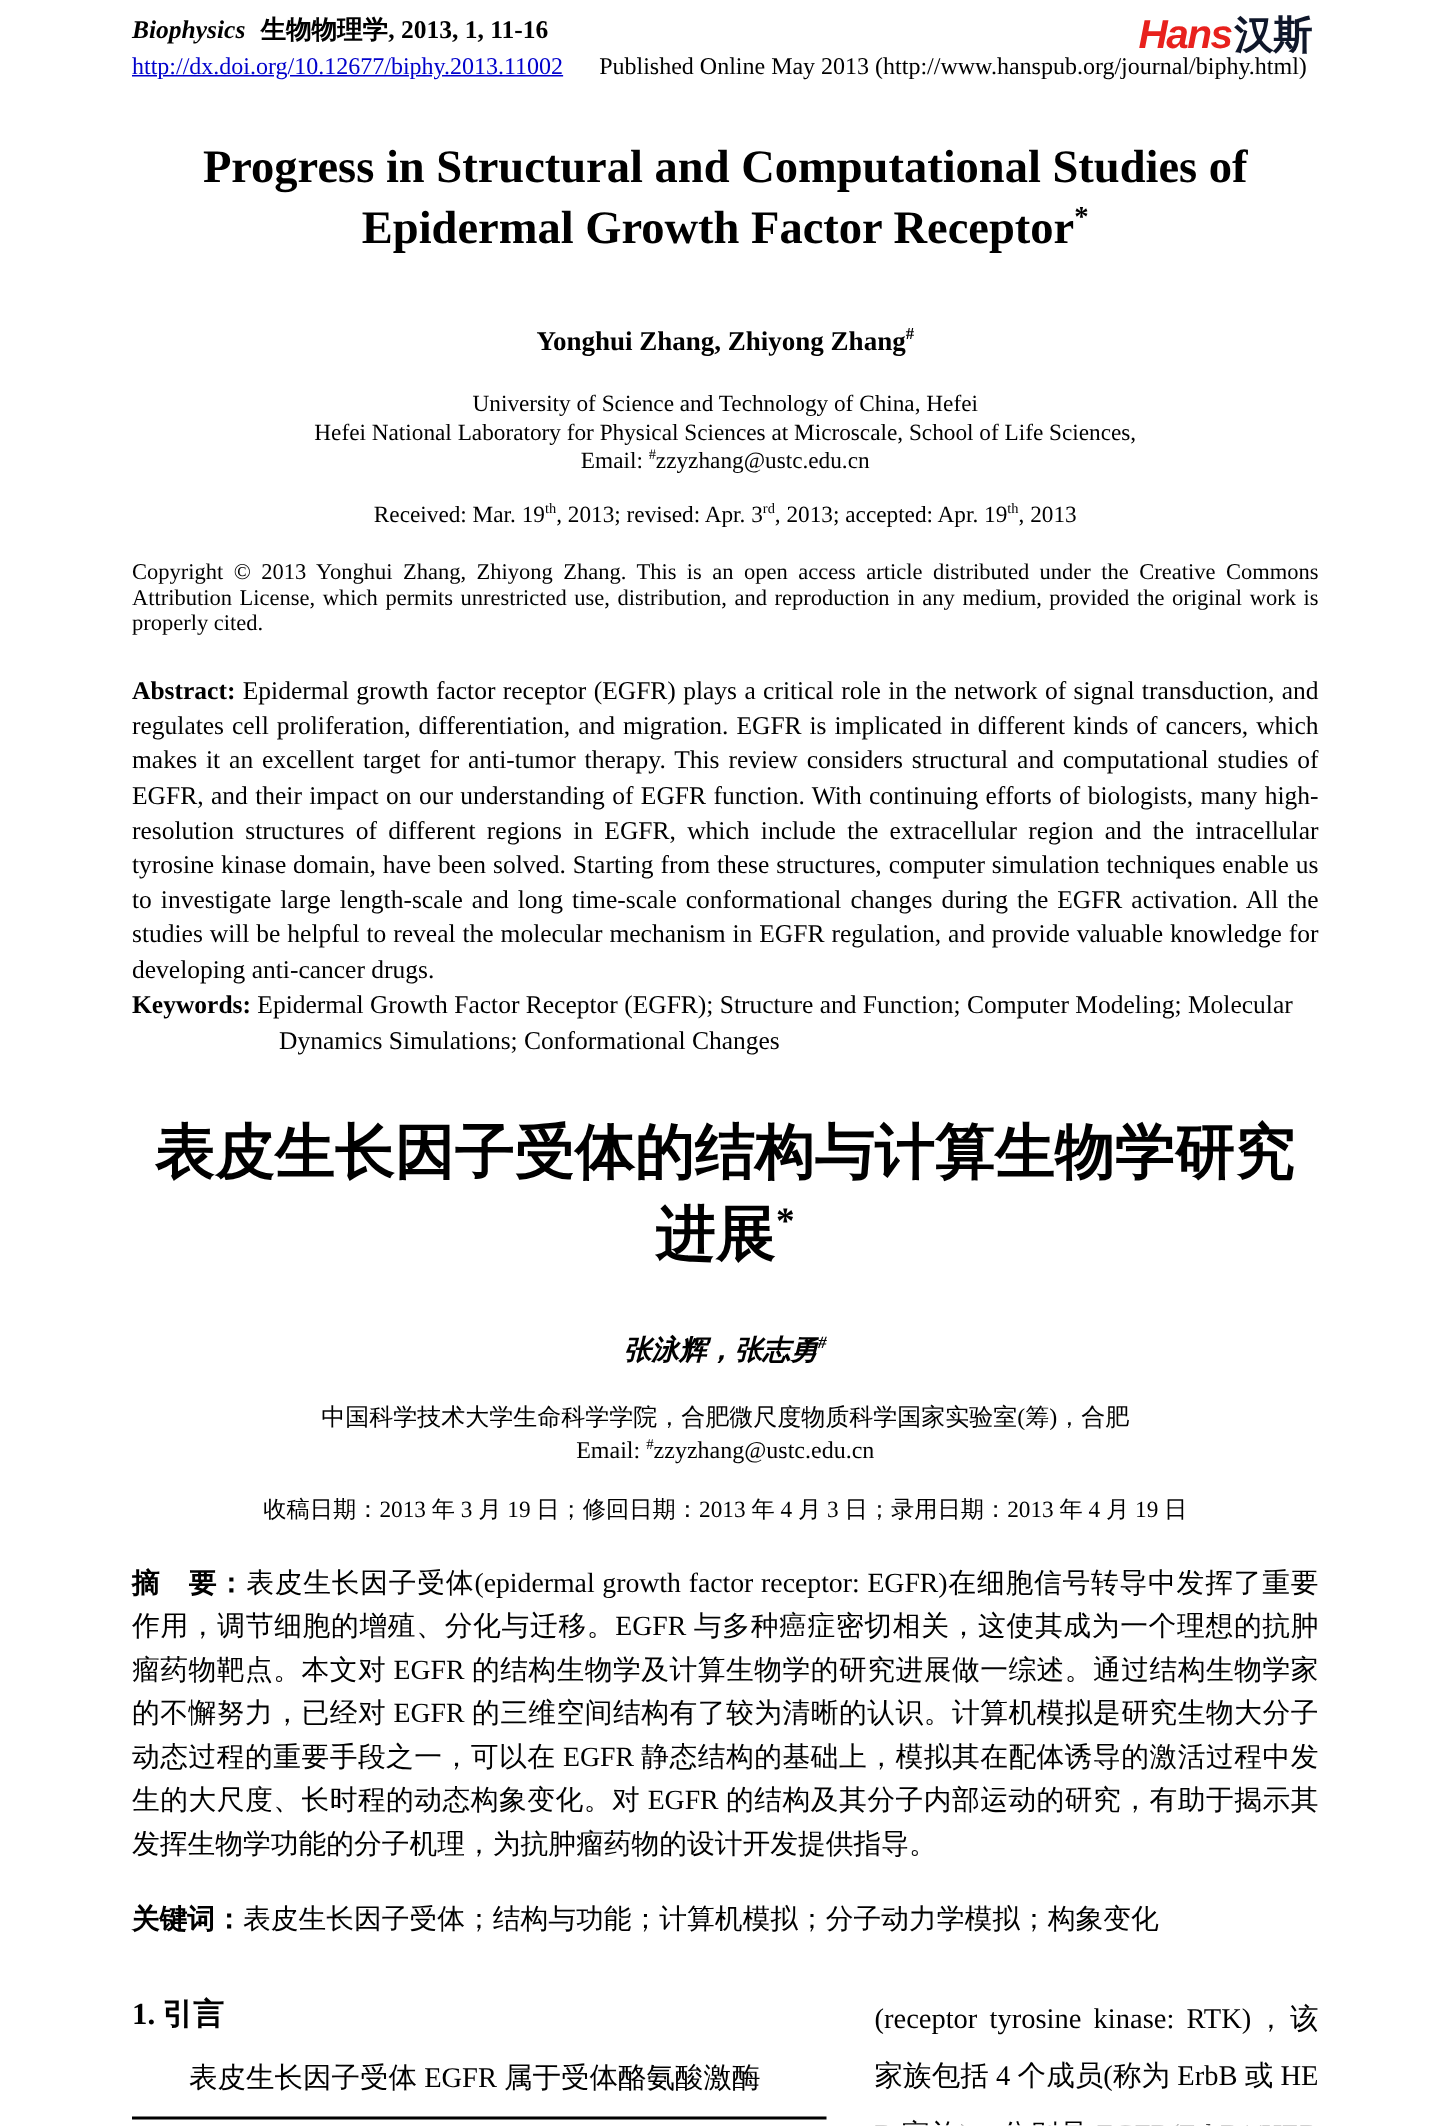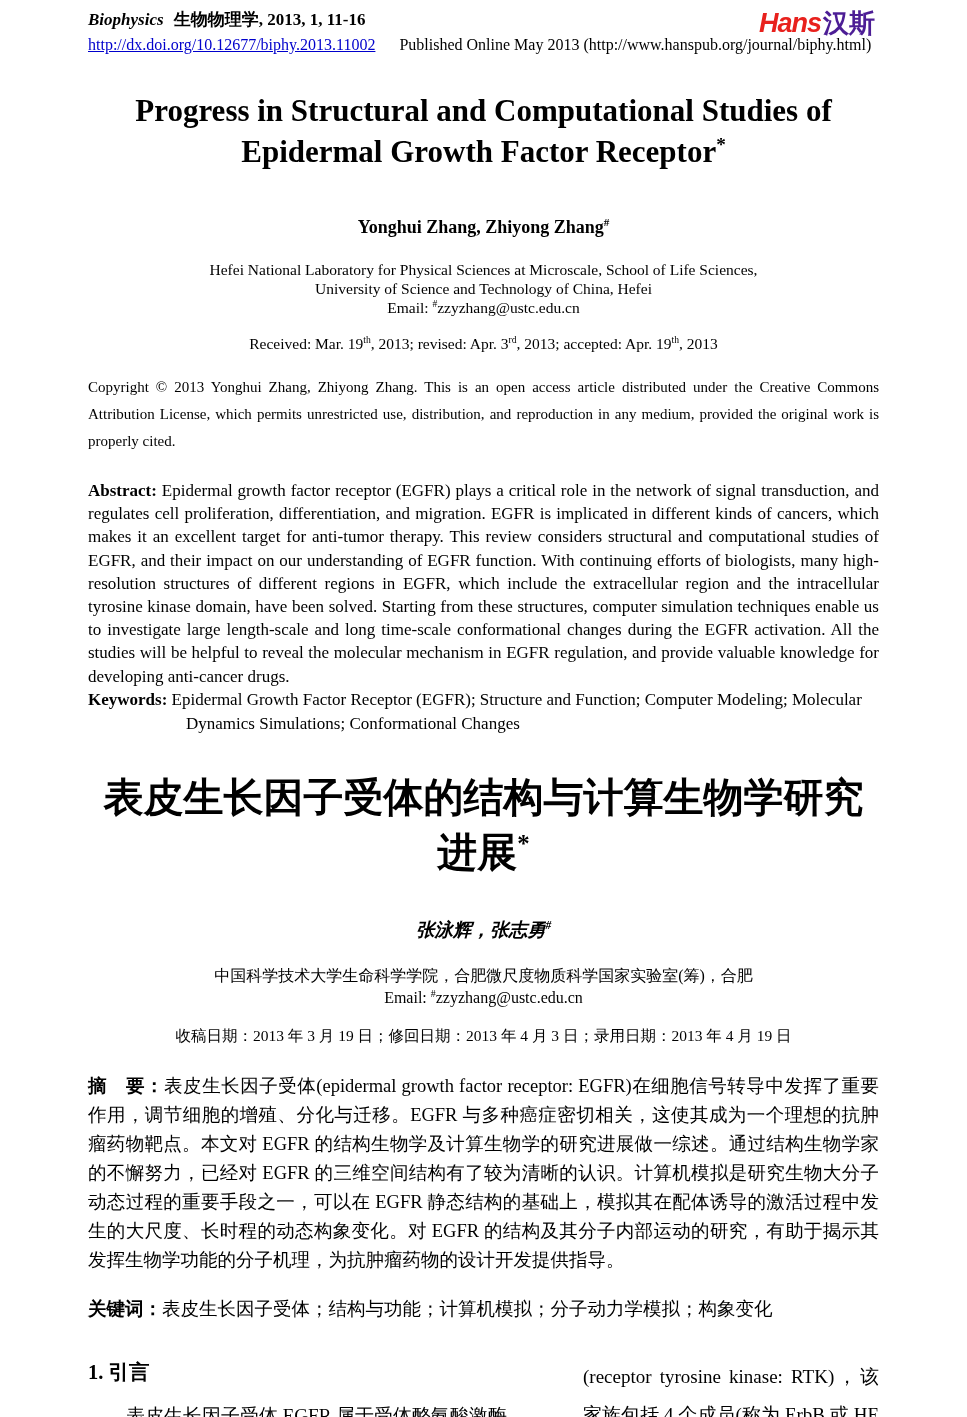--- a/index.html
+++ b/index.html
@@ -27,34 +27,34 @@
   .hrow2 { font-size: 16px; margin-top: 5px; }
   .doi { color: #0000CC; text-decoration: underline; cursor: pointer; }
   .pub { margin-left: 20px; }
   .logo { position: absolute; top: -2px; right: 4px; white-space: nowrap; }
   .logo-hans {
     color: #E8211D; font-weight: 900; font-style: italic;
     font-size: 27px; letter-spacing: -1px;
     font-family: "Liberation Sans", sans-serif;
   }
   .logo-cn {
-    color: #4c1d95; font-weight: 900; font-size: 26px;
+    color: #0f172a; font-weight: 900; font-size: 26px;
     font-family: "Liberation Sans", sans-serif; margin-left: 2px;
   }
 
   
   .title-en {
     margin-top: 36px; text-align: center;
     font-size: 31px; font-weight: bold; line-height: 41px;
   }
   .authors-en { margin-top: 45px; text-align: center; font-size: 18px; font-weight: bold; }
   .affil-en { margin-top: 22px; text-align: center; font-size: 15.5px; line-height: 19px; }
   .received-en { margin-top: 18px; text-align: center; font-size: 15.5px; }
 
-  .copyright-note { margin-top: 21px; font-size: 15px; line-height: 27px; text-align: justify; }
+  .copyright-note { margin-top: 21px; font-size: 15px; line-height: 17px; text-align: justify; }
 
   .abstract-en { margin-top: 24px; font-size: 17px; line-height: 23.2px; text-align: justify; }
   .abstract-en .lbl { font-weight: bold; }
 
   .keywords-en { margin-top: 0; font-size: 17px; line-height: 24.5px; padding-left: 98px; text-indent: -98px; }
   .keywords-en .lbl { font-weight: bold; }
 
   
   .title-zh { margin-top: 33px; text-align: center; font-size: 40px; font-weight: bold; }
   .authors-zh { margin-top: 37px; text-align: center; font-size: 18.5px; font-weight: bold; font-style: italic; }
@@ -100,22 +100,22 @@
   <h1 class="title-en">
     <span>Progress in Structural and Computational Studies of</span><br>
     <span>Epidermal Growth Factor Receptor</span><sup>*</sup>
   </h1>
 
   <div class="authors-en">
     <span>Yonghui Zhang, Zhiyong Zhang</span><sup>#</sup>
   </div>
 
   <div class="affil-en">
+    <div>University of Science and Technology of China, Hefei</div>
     <div>Hefei National Laboratory for Physical Sciences at Microscale, School of Life Sciences,</div>
-    <div>University of Science and Technology of China, Hefei</div>
     <div>
       <span>Email: </span><sup>#</sup><span>zzyzhang@ustc.edu.cn</span>
     </div>
   </div>
 
   <div class="received-en">
     <span>Received: Mar. 19</span><sup>th</sup><span>, 2013; revised: Apr. 3</span><sup>rd</sup><span>, 2013; accepted: Apr. 19</span><sup>th</sup><span>, 2013</span>
   </div>
 
   <p class="copyright-note">Copyright © 2013 Yonghui Zhang, Zhiyong Zhang. This is an open access article distributed under the Creative Commons Attribution License, which permits unrestricted use, distribution, and reproduction in any medium, provided the original work is properly cited.</p>

